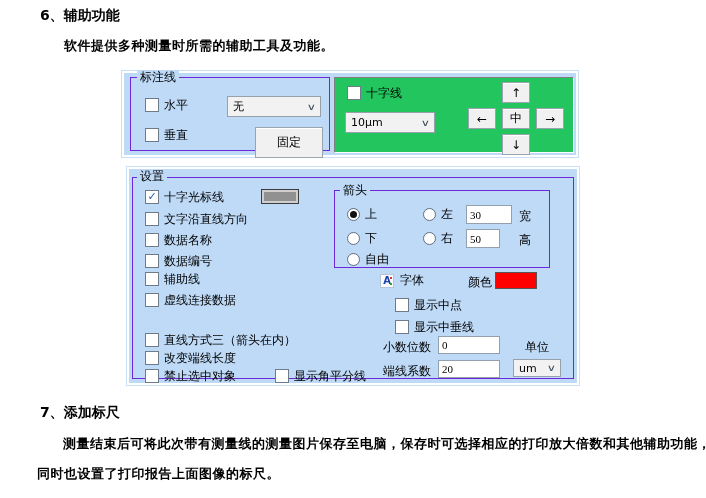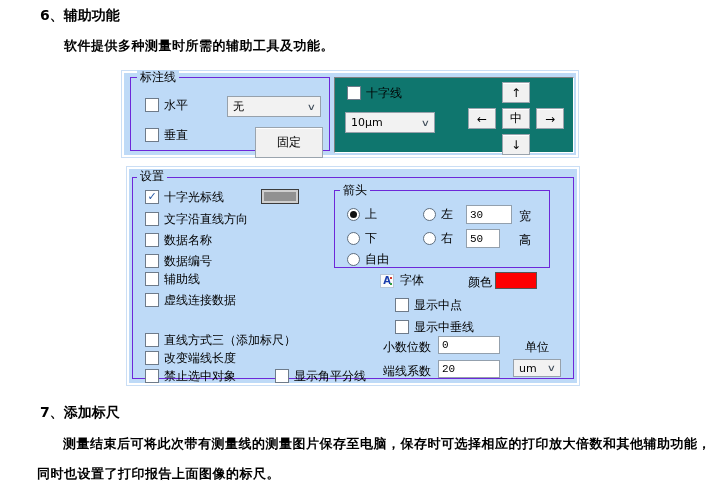--- a/index.html
+++ b/index.html
@@ -13,21 +13,21 @@
   
   .shot{
     position:absolute;background:#BEDAF7;border:2px solid #ffffff;
     outline:1px solid #cadef5;
   }
   .gbox{position:absolute;border:1px solid #6d28d9;}
   .gb-label{
     position:absolute;top:-8px;left:6px;background:#BEDAF7;padding:0 3px;
     font-size:12px;line-height:14px;white-space:nowrap;z-index:2;
   }
-  .sunken{position:absolute;border:1px solid;border-color:#7f7f7f #ffffff #ffffff #7f7f7f;background:#0f766e;}
+  .sunken{position:absolute;border:1px solid;border-color:#7f7f7f #ffffff #ffffff #7f7f7f;background:#22c55e;}
   
   .lbl{font-size:12px;white-space:nowrap;}
   .cb{position:absolute;display:flex;align-items:center;gap:5px;height:14px;cursor:default;}
   .cb .box{
     width:12px;height:12px;flex:0 0 12px;background:#fff;border:1px solid #6e7b8a;
     font-size:11px;line-height:12px;text-align:center;color:#2456a4;font-weight:700;overflow:hidden;
   }
   .cb .box:not(.checked){color:transparent;}
   .rb{position:absolute;display:flex;align-items:center;gap:5px;height:14px;}
   .ring{width:11px;height:11px;flex:0 0 11px;border-radius:50%;background:#fff;border:1px solid #5f6f80;position:relative;}
@@ -38,21 +38,21 @@
     box-shadow:inset 0 1px 0 #ffffff;
   }
   .select{
     position:absolute;background:#f2f2f2;border:1px solid #97a1ab;box-sizing:border-box;
     display:flex;align-items:center;justify-content:space-between;padding:0 5px;
   }
   .select .sel-text{font-size:11px;white-space:nowrap;}
   .select .chev{font-size:9px;color:#3e4b58;transform:scaleX(1.4);}
   .field{
     position:absolute;background:#fff;border:1px solid #93a0ad;box-sizing:border-box;
-    font-size:11px;padding:0 3px;font-family:Liberation Mono, monospace;
+    font-size:11px;padding:0 3px;font-family:Liberation Serif, serif;
   }
   .swatch-gray{
     position:absolute;background:#919191;border:1px solid #3c3c3c;
     box-shadow:inset 0 0 0 2px #cfcfcf;box-sizing:border-box;
   }
   .swatch-red{position:absolute;background:#FF0000;border:1px solid #555;box-sizing:border-box;}
   .fontrow{position:absolute;display:flex;align-items:center;gap:6px;height:15px;}
   .font-icon{
     width:14px;height:14px;flex:0 0 14px;background:#fbfbfb;border:1px solid #b5c6da;box-sizing:border-box;
     color:#1c3fae;font-weight:700;font-size:10px;line-height:12px;text-align:center;position:relative;
@@ -136,21 +136,21 @@
   <div class="cb" style="left:16px;top:103px">
     <span class="box"></span>
     <span class="lbl">辅助线</span>
   </div>
   <div class="cb" style="left:16px;top:124px">
     <span class="box"></span>
     <span class="lbl">虚线连接数据</span>
   </div>
   <div class="cb" style="left:16px;top:164px">
     <span class="box"></span>
-    <span class="lbl">直线方式三（添加标尺）</span>
+    <span class="lbl">直线方式三（箭头在内）</span>
   </div>
   <div class="cb" style="left:16px;top:182px">
     <span class="box"></span>
     <span class="lbl">改变端线长度</span>
   </div>
   <div class="cb" style="left:16px;top:200px">
     <span class="box"></span>
     <span class="lbl">禁止选中对象</span>
   </div>
 

